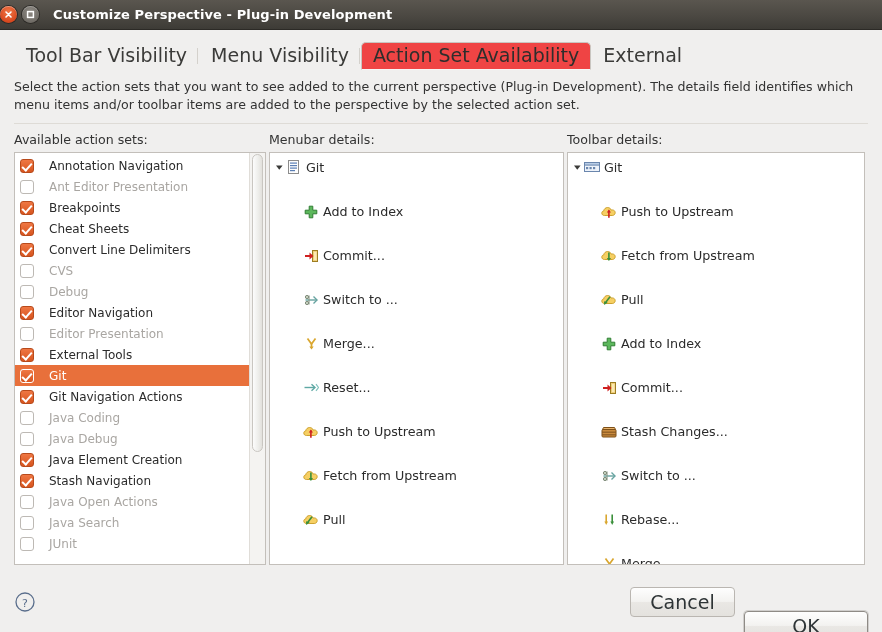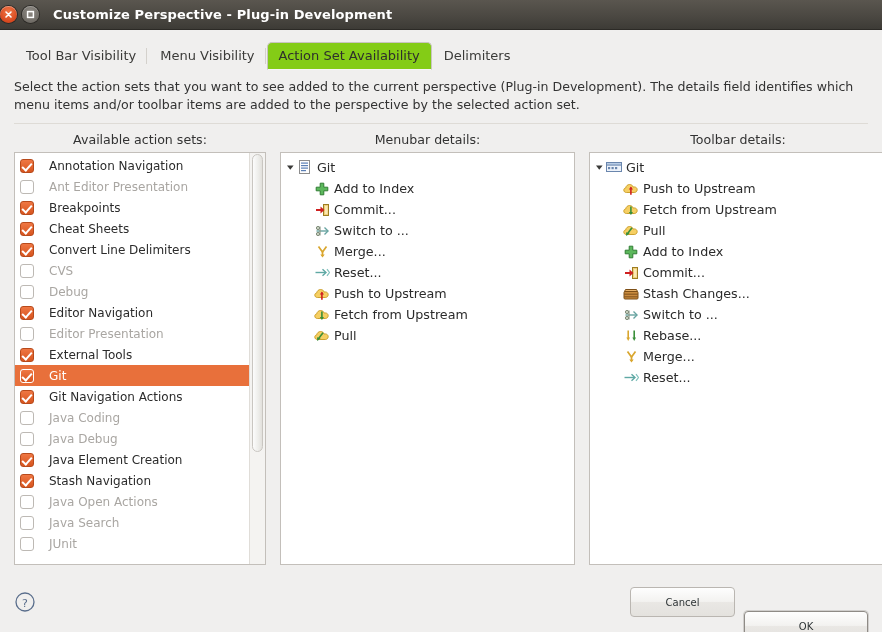--- a/index.html
+++ b/index.html
@@ -55,37 +55,37 @@
   
   .tabstrip {
     height: 30px;
     margin: 10px 0 0 14px;
     display: flex;
     align-items: flex-end;
     position: relative;
   }
   .tab {
     padding: 5px 11px 6px 11px;
-    font-size: 13px;
+    font-size: 19px;
     color: #3b3b39;
     border: 1px solid transparent;
     border-radius: 4px 4px 0 0;
     position: relative;
     white-space: nowrap;
     line-height: 15px;
   }
   .tab.sep::after {
     content: "";
     position: absolute;
     right: 0; top: 5px; bottom: 5px;
     width: 1px;
     background: #d4d1cc;
   }
   .tab.active {
-    background: #84cc16;
+    background: #ef4444;
     border: 1px solid #c9c5c0;
     border-bottom-color: #f7f6f5;
     border-radius: 5px 5px 0 0;
     color: #2e2e2c;
   }
 
   
   .desc {
     margin: 8px 14px 0 14px;
     font-size: 12.6px;
@@ -96,22 +96,21 @@
   .divider {
     margin: 9px 14px 0 14px;
     height: 1px;
     background: #dedbd6;
   }
 
   
   .columns {
     display: flex;
     margin: 8px 12px 0 14px;
-    gap: 14px;
-    text-align: center;
+    gap: 3px;
   }
   .col-left  { width: 252px; flex: none; }
   .col-mid   { width: 295px; flex: none; }
   .col-right { width: 298px; flex: none; }
 
   .col-label {
     font-size: 12.6px;
     color: #333;
     margin-bottom: 5px;
   }
@@ -200,21 +199,21 @@
     height: 21px;
     white-space: nowrap;
   }
   .twisty {
     width: 11px; flex: none;
     display: flex; align-items: center; justify-content: center;
     margin-right: 1px;
   }
   .twisty svg { display: block; }
   .tree-row.child .twisty { visibility: hidden; }
-  .tree-row.child { padding-left: 17px; }
+  .tree-row.child { padding-left: 17px; margin-top: 23px; }
   .tico {
     width: 16px; height: 16px;
     flex: none;
     margin-right: 4px;
     display: flex; align-items: center; justify-content: center;
   }
   .tico svg { display: block; }
   .tree-label {
     font-size: 12.7px;
     color: #2b2b2b;
@@ -228,21 +227,21 @@
     height: 60px;
     display: flex;
     align-items: center;
     padding: 0 14px;
     box-sizing: border-box;
   }
   .help-icon { width: 22px; height: 22px; }
   .spacer { flex: 1; }
   .btn {
     font-family: inherit;
-    font-size: 10px;
+    font-size: 19px;
     color: #2e3436;
     background: linear-gradient(to bottom, #fefefe 0%, #f3f2f0 48%, #e9e7e4 52%, #e4e2de 100%);
     border: 1px solid #bab6b1;
     border-radius: 4px;
     height: 30px;
     width: 105px;
     margin-left: 9px;
     cursor: default;
   }
   .btn.default {
@@ -266,21 +265,21 @@
         <rect x="1.6" y="1.6" width="5.8" height="5.8" fill="none" stroke="#ffffff" stroke-width="1.5"></rect>
       </svg>
   </div>
   <div class="title-text">Customize Perspective - Plug-in Development</div>
 </div>
 
 <div class="tabstrip">
   <div class="tab sep">Tool Bar Visibility</div>
   <div class="tab sep">Menu Visibility</div>
   <div class="tab active">Action Set Availability</div>
-  <div class="tab">Delimiters</div>
+  <div class="tab">External</div>
 </div>
 
 <div class="desc">Select the action sets that you want to see added to the current perspective (Plug-in Development).  The details field identifies which menu items and/or toolbar items are added to the perspective by the selected action set.</div>
 <div class="divider"></div>
 
 <div class="columns">
 
   <div class="col-left">
     <div class="col-label">Available action sets:</div>
     <div class="panel">

